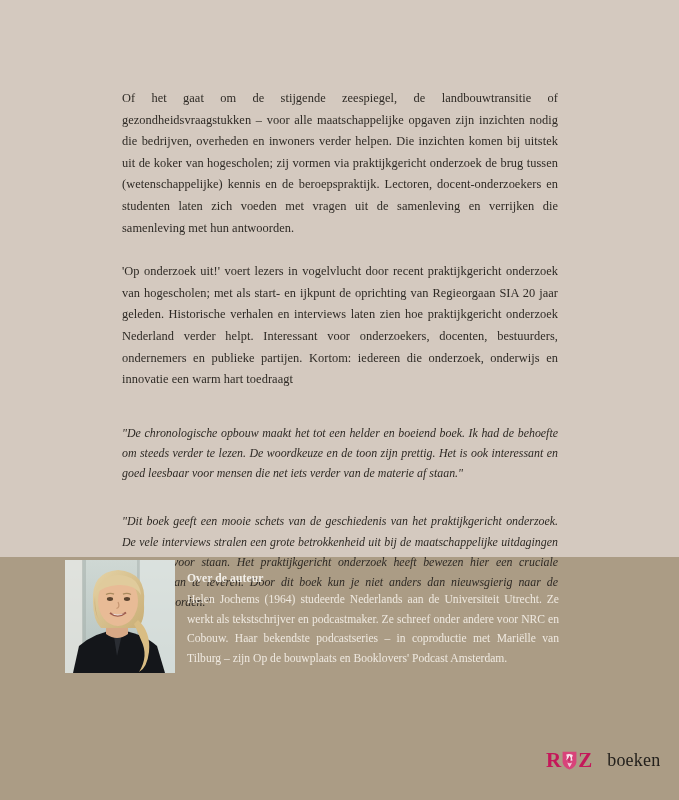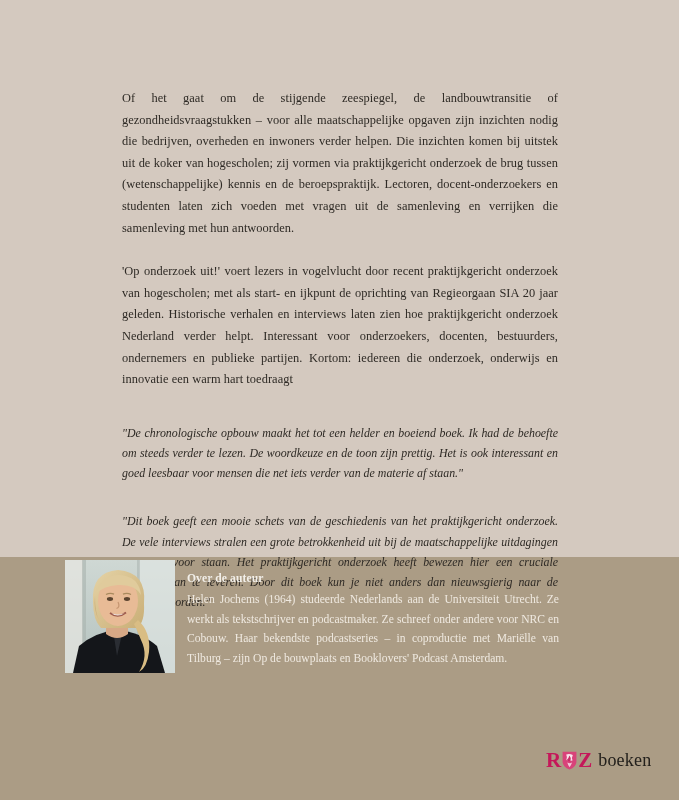--- a/index.html
+++ b/index.html
@@ -145,21 +145,21 @@
   .logo-mark .letter { display: inline-block; }
   .logo-shield {
     display: inline-block;
     width: 15px;
     height: 19px;
     margin: 0 1px;
     position: relative;
     vertical-align: middle;
   }
   .logo-word {
-    margin-left: 6px;
+    margin-left: 15px;
     font-family: "Liberation Serif", serif;
     font-size: 18px;
     color: #23201c;
     letter-spacing: 0.2px;
   }
 </style>
 </head>
 <body>
 
 <div class="page">

